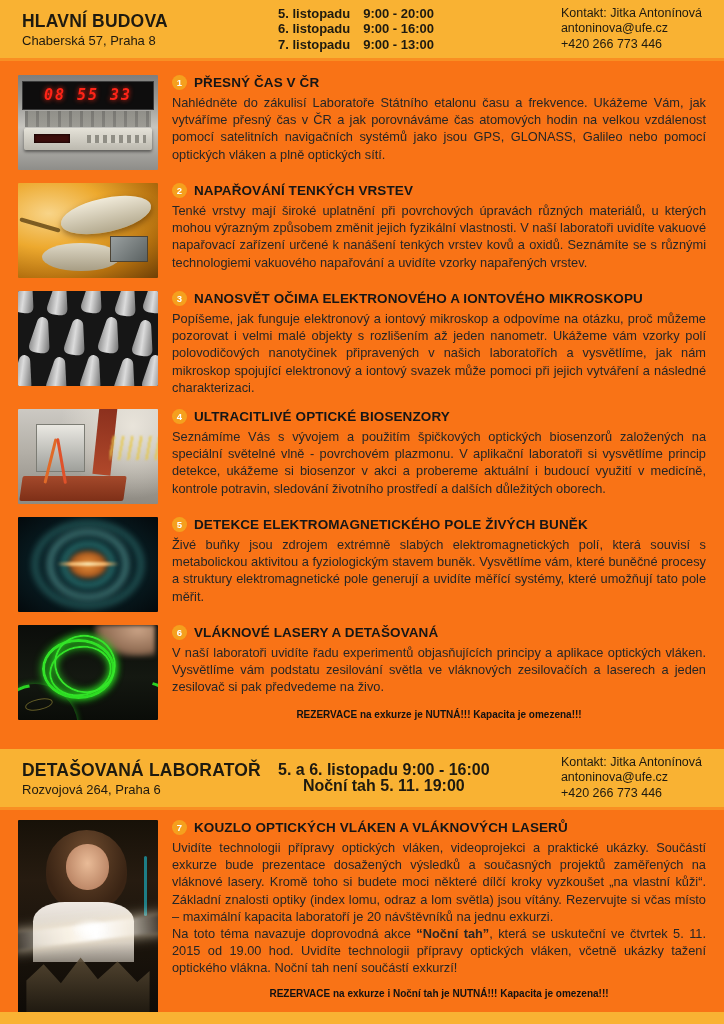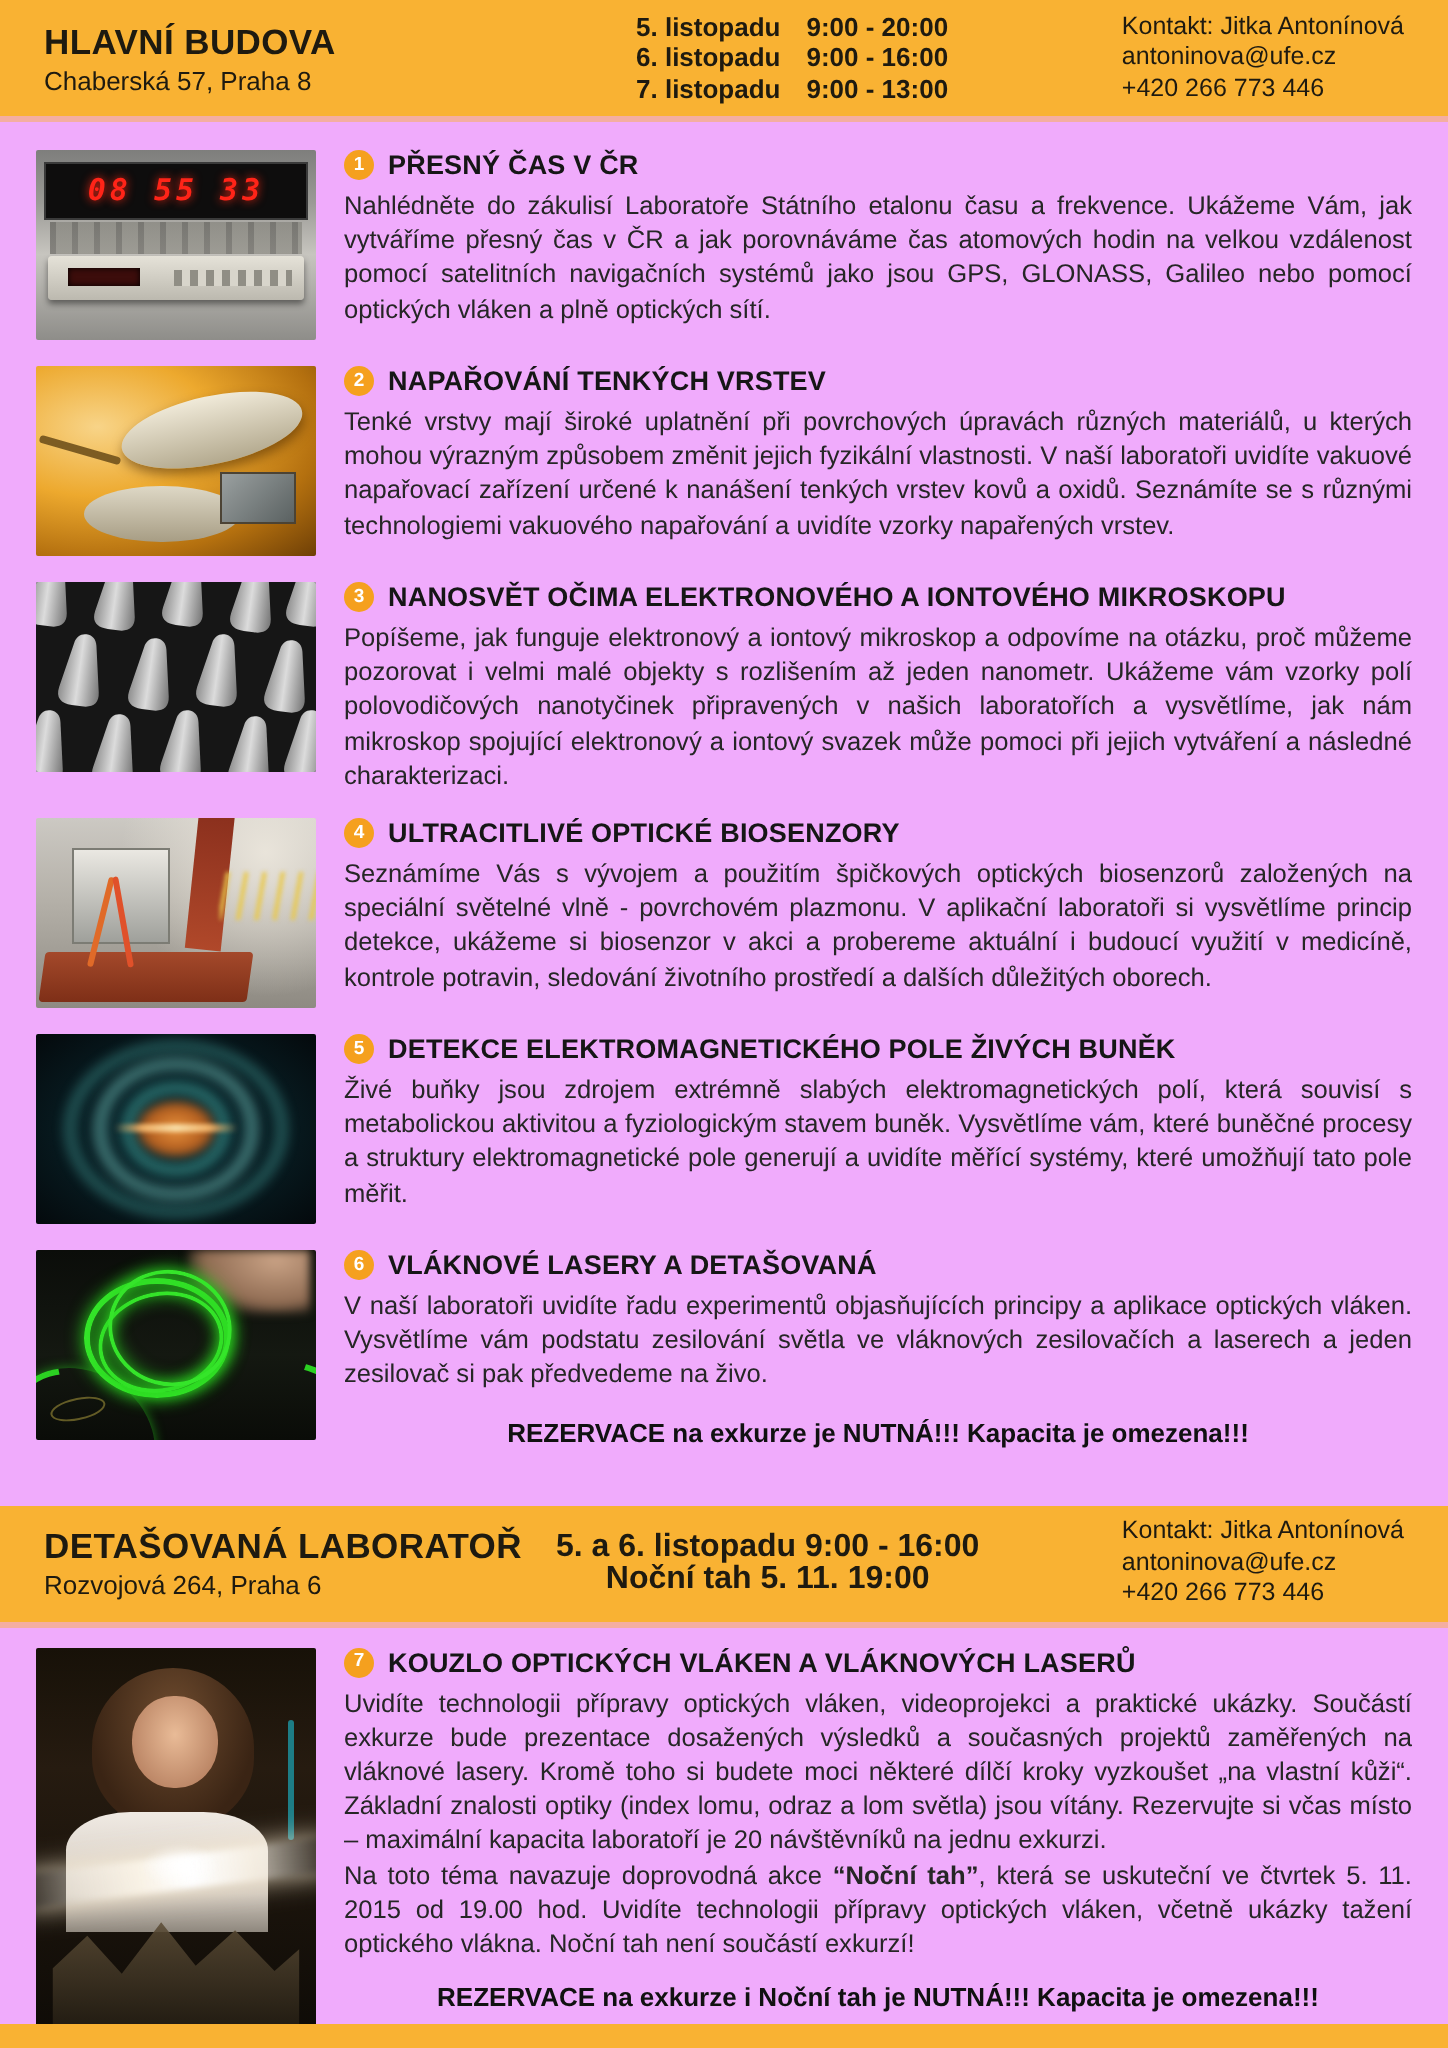--- a/index.html
+++ b/index.html
@@ -1,37 +1,37 @@
 <!DOCTYPE html>
 <html lang="cs"><head>
 <meta charset="utf-8">
 <style>
   * { margin:0; padding:0; box-sizing:border-box; }
   html,body { background:#ffffff; }
   body { font-family:"Liberation Sans","DejaVu Sans",sans-serif; color:#222; }
-  .page { position:relative; width:724px; height:1024px; background:#f0abfc; overflow:hidden; }
+  .page { position:relative; width:724px; height:1024px; background:#f97316; overflow:hidden; }
 
   
   .bar { background:#f9b233; box-shadow:0 3px 0 rgba(249,178,51,.45); display:flex; align-items:center; padding:0 22px; height:58px; color:#1e1a10; }
   .bar .left { width:256px; }
   .bar .b-title { font-size:17.5px; font-weight:bold; letter-spacing:.2px; }
   .bar .b-addr { font-size:13px; margin-top:1px; }
-  .sched { display:grid; grid-template-columns:auto auto; column-gap:13px; font-weight:bold; font-size:13px; line-height:15.5px;margin-left:40px; }
+  .sched { display:grid; grid-template-columns:auto auto; column-gap:13px; font-weight:bold; font-size:13px; line-height:15.5px; }
   .sched2 { text-align:center; font-weight:bold; font-size:16px; line-height:16px; }
   .bar .right { margin-left:auto; text-align:left; font-weight:normal; font-size:12.5px; line-height:15.5px; }
 
   
   .content { padding:17px 18px 0 18px; }
   .section { display:flex; gap:14px; margin-bottom:13px; }
   .txt { flex:1; min-width:0; }
   .t-row { display:flex; align-items:center; gap:7px; margin-bottom:4px; }
   .badge { flex:0 0 15px; width:15px; height:15px; border-radius:50%; background:#f5a01e; color:#fff; font-size:9.5px; font-weight:bold; display:inline-flex; align-items:center; justify-content:center; line-height:1; }
   .t-label { font-size:13.5px; font-weight:bold; color:#161616; letter-spacing:.1px; }
   .para { font-size:12.8px; line-height:17.2px; text-align:justify; color:#262626; }
-  .rez { font-size:13px; font-weight:bold; text-align:center; color:#111; margin-top:13px; }
+  .rez { font-size:10px; font-weight:bold; text-align:center; color:#111; margin-top:13px; }
 
   
   .photo { position:relative; flex:0 0 140px; width:140px; height:95px; overflow:hidden; border-radius:1px; }
   .photo.tall { height:200px; }
 
   
   .img-clock { background:linear-gradient(180deg,#7e7e7c 0%,#9b9a96 28%,#c7c5bf 55%,#8e8d89 100%); }
   .img-clock .panel-top { position:absolute; top:6%; left:3%; right:3%; height:31%; background:#0e0d0d; border:1px solid #3a3a3a; display:flex; align-items:center; justify-content:center; }
   .img-clock .digits { font-family:"DejaVu Sans Mono","Liberation Mono",monospace; font-weight:bold; font-style:italic; color:#ff2418; font-size:15px; letter-spacing:2px; text-shadow:0 0 5px rgba(255,40,20,.95); }
   .img-clock .wires { position:absolute; top:38%; left:5%; right:5%; height:17%; background:repeating-linear-gradient(90deg,#4e4d48 0 3px,#7b7a72 3px 11px); opacity:.55; }

